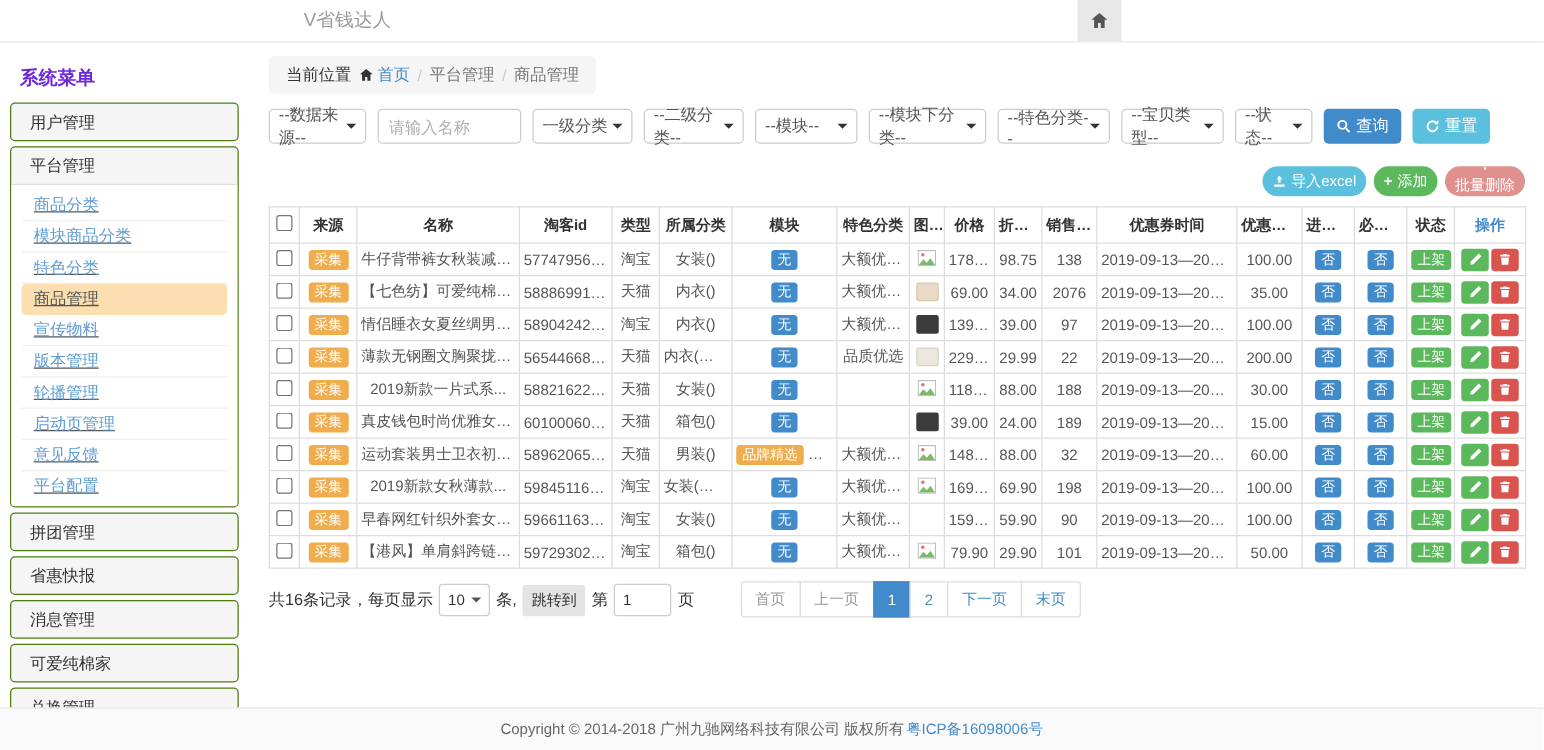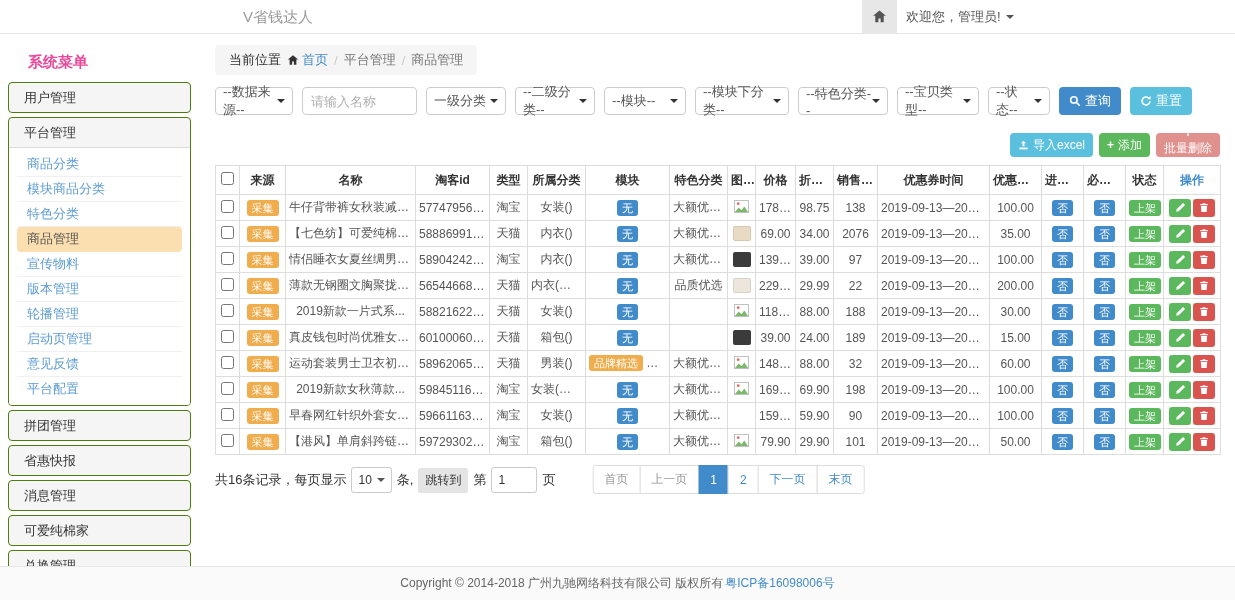--- a/index.html
+++ b/index.html
@@ -12,24 +12,24 @@
 
   
   .top-header { position:absolute; top:0; left:0; right:0; height:34px; background:#fff; border-bottom:1px solid #e7e7e7; z-index:5; }
   .brand { position:absolute; left:243px; top:0; line-height:33px; color:#9a9a9a; font-size:15px; }
   .home-box { position:absolute; left:862px; top:0; width:35px; height:33px; background:#e7e7e7; display:flex; align-items:center; justify-content:center; cursor:pointer; }
   .welcome { position:absolute; left:906px; top:0; line-height:33px; color:#555; font-size:13px; cursor:pointer; display:flex; align-items:center; gap:5px; }
   .caret-down { width:0; height:0; border-left:4px solid transparent; border-right:4px solid transparent; border-top:4px solid #555; display:inline-block; }
 
   
   .sidebar { position:absolute; left:8px; top:45px; width:183px; z-index:1; }
-  .sidebar-title { color:#ec4899; font-size:15px; font-weight:bold; padding:8px 8px 10px 8px;margin-left:12px; }
+  .sidebar-title { color:#6d28d9; font-size:15px; font-weight:bold; padding:8px 8px 10px 8px; }
   .panel { border:1px solid #4d7c0f; border-radius:4px; margin-bottom:4px; background:#f5f5f5; overflow:hidden; }
   .panel-header { padding:7px 15px; font-size:13px; color:#333; line-height:15px; cursor:pointer; }
-  .subnav { background:#fff; border-top:1px solid #ddd; padding:4px 8px; }
+  .subnav { background:#fff; border-top:1px solid #ddd; padding:4px 8px;text-decoration:underline; }
   .subnav-item { padding:5px 10px; color:#5e9cd3; font-size:13px; line-height:14px; border-bottom:1px solid #f0f0f0; cursor:pointer; }
   .subnav-item:last-child { border-bottom:none; }
   .subnav-item.active { background:#fbdfb0; border-radius:4px; color:#555; border-bottom-color:transparent; }
 
   
   .main { position:absolute; left:215px; top:45px; width:1005px; z-index:1; }
   .breadcrumb { display:inline-flex; align-items:center; gap:6px; background:#f5f5f5; border-radius:4px; padding:6px 14px; font-size:13px; color:#333; }
   .breadcrumb .link { color:#428bca; cursor:pointer; display:inline-flex; align-items:center; gap:3px; }
   .breadcrumb .sep { color:#ccc; }
   .breadcrumb .muted { color:#777; }
@@ -38,21 +38,21 @@
   .sel { height:28px; border:1px solid #ccc; border-radius:4px; background:#fff; display:inline-flex; align-items:center; justify-content:space-between; padding:0 7px; font-size:13px; color:#555; cursor:pointer; flex:none; }
   .sel .caret-down { border-top-color:#333; }
   .text-input { height:28px; width:115px; border:1px solid #ccc; border-radius:4px; padding:0 8px; font-size:13px; color:#555; font-family:inherit; flex:none; }
   .text-input::placeholder { color:#b0b0b0; }
 
   .btn { height:28px; border:none; border-radius:4px; color:#fff; font-size:13px; padding:0 10px; display:inline-flex; align-items:center; gap:4px; cursor:pointer; font-family:inherit; flex:none; }
   .btn-primary { background:var(--primary,#428bca); }
   .btn-info { background:var(--info,#5bc0de); }
   .btn-success { background:var(--success,#5cb85c); }
   .btn-danger-soft { background:var(--danger-soft,#e0908d);flex-direction:column; }
-  .btn-sm { height:24px; font-size:12px; padding:0 8px; }
+  .btn-sm { height:24px; font-size:12px; padding:0 8px;border-radius:12px; }
 
   .action-row { margin-top:18px; display:flex; justify-content:flex-end; gap:6px; }
 
   table.grid { margin-top:8px; width:100%; border-collapse:collapse; table-layout:fixed; }
   .grid th, .grid td { border:1px solid #ddd; font-size:12px; text-align:center; padding:2px 3px; height:26px; overflow:hidden; white-space:nowrap; text-overflow:ellipsis; vertical-align:middle; }
   .grid th { font-weight:bold; color:#333; height:29px; }
   .grid th.op-h { color:#428bca; }
   .badge { display:inline-block; padding:2px 5px; border-radius:3px; color:#fff; font-size:11px; line-height:12px; }
   .badge-orange { background:var(--warning,#f0ad4e); }
   .badge-blue { background:var(--primary,#428bca); }
@@ -83,24 +83,20 @@
 <body>
 
 <div id="app">
 
   <div class="top-header">
     <div class="brand">V省钱达人</div>
     <div class="home-box">
       <svg width="15" height="15" viewBox="0 0 16 16">
           <path d="M8 1.5L1.2 7.2h2.3v7h3.3V10h2.4v4.2h3.3v-7h2.3z" fill="#555"></path>
         </svg>
-    </div>
-    <div class="welcome">
-      <span>欢迎您，管理员!</span>
-      <span class="caret-down"></span>
     </div>
   </div>
 
   <div class="sidebar">
     <div class="sidebar-title">系统菜单</div>
     <div id="sidebar-menus">
         <div class="panel">
           <div class="panel-header">用户管理</div>
         </div>
         <div class="panel">

